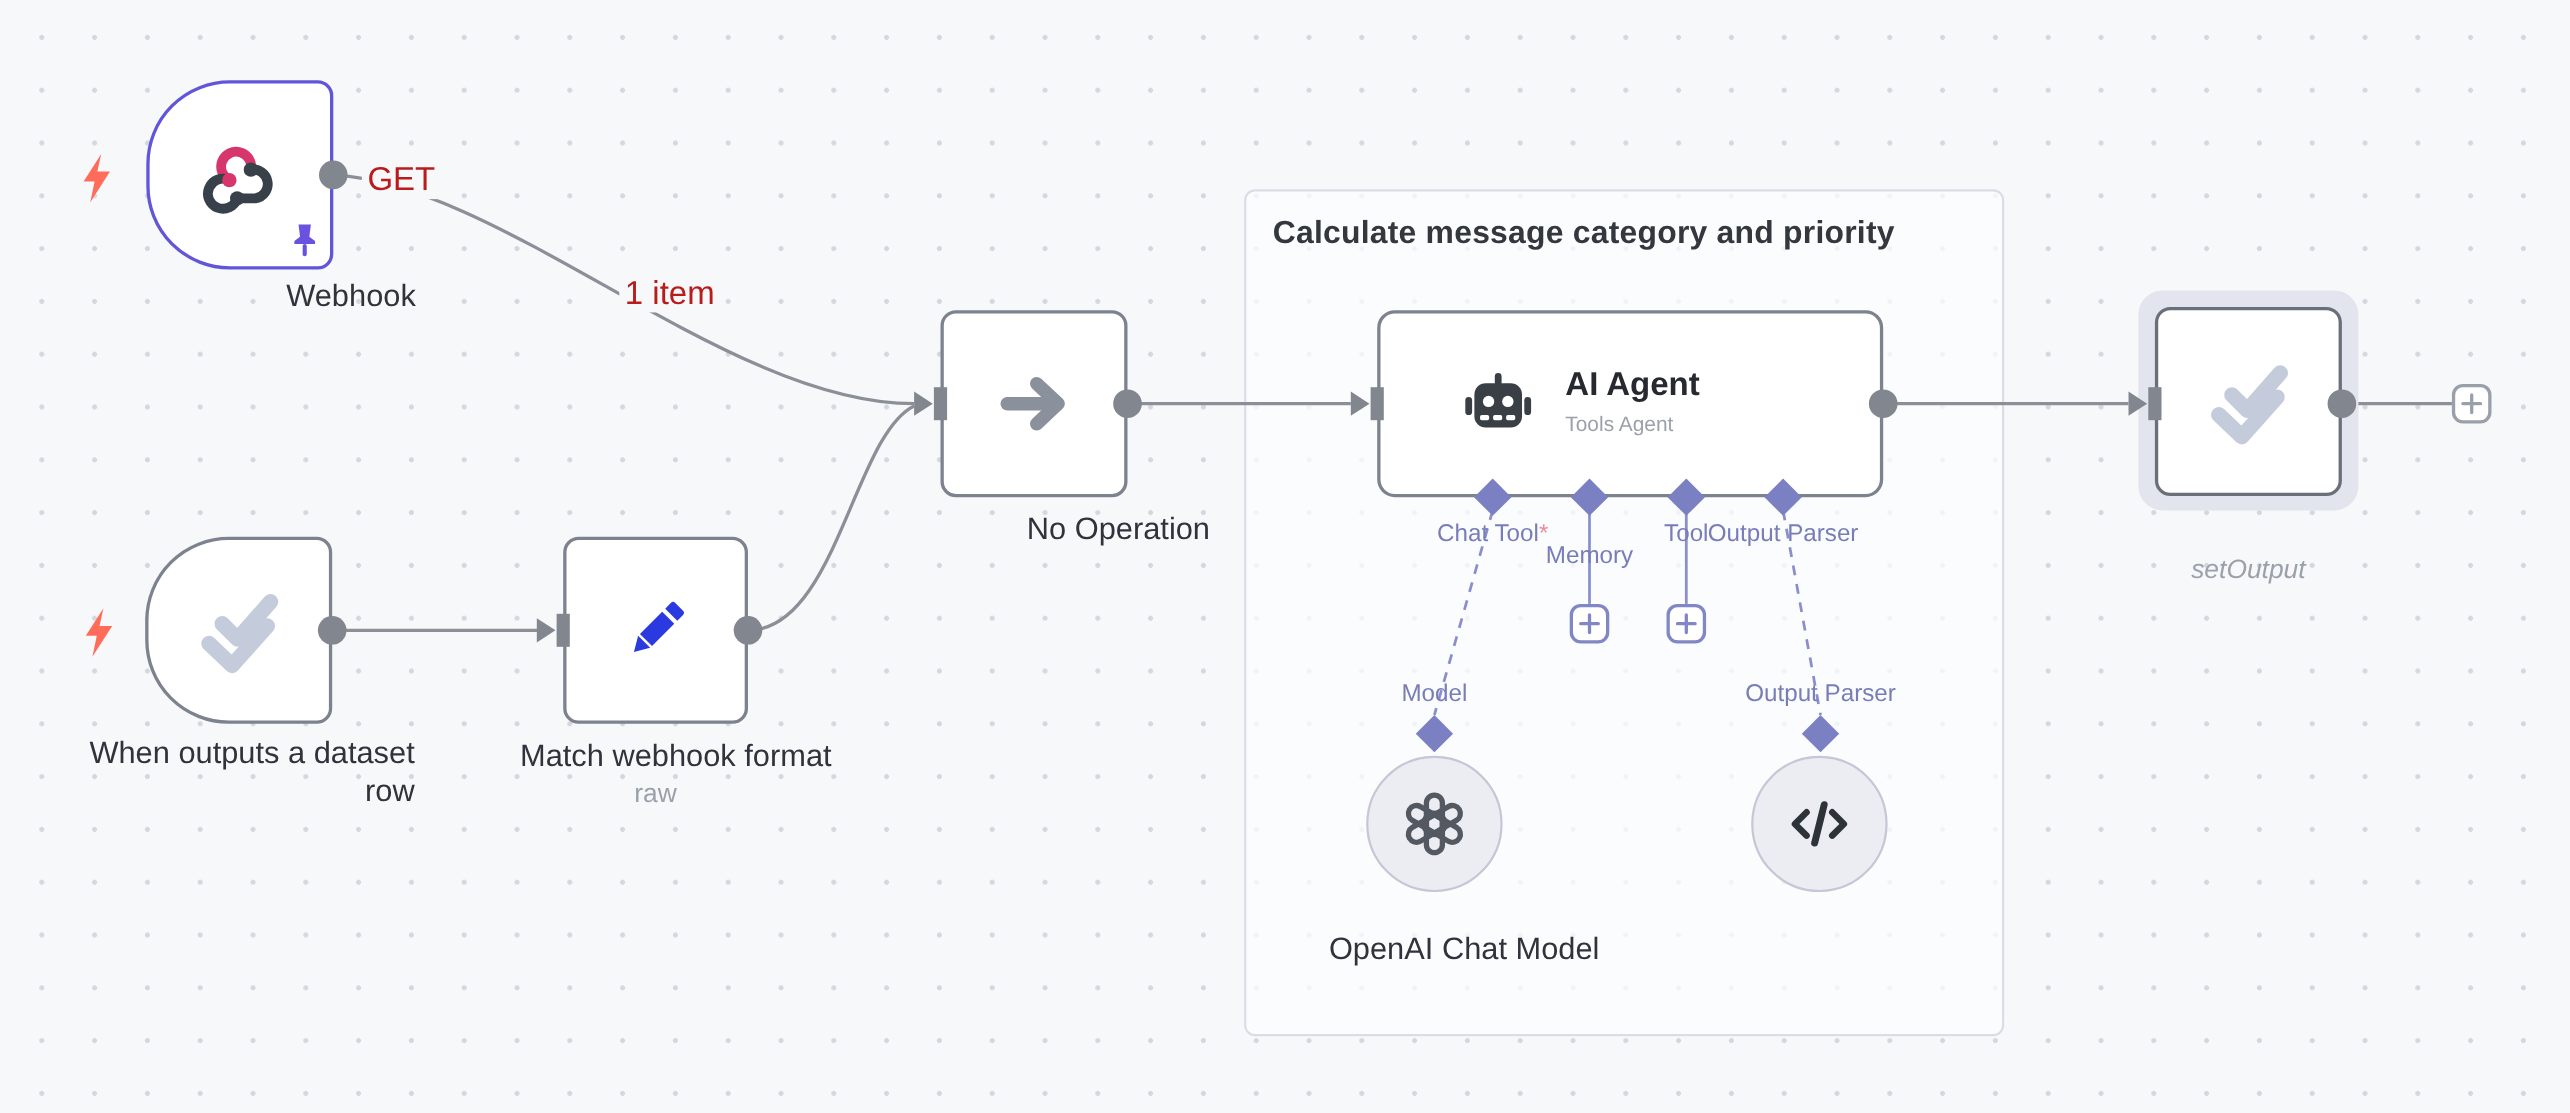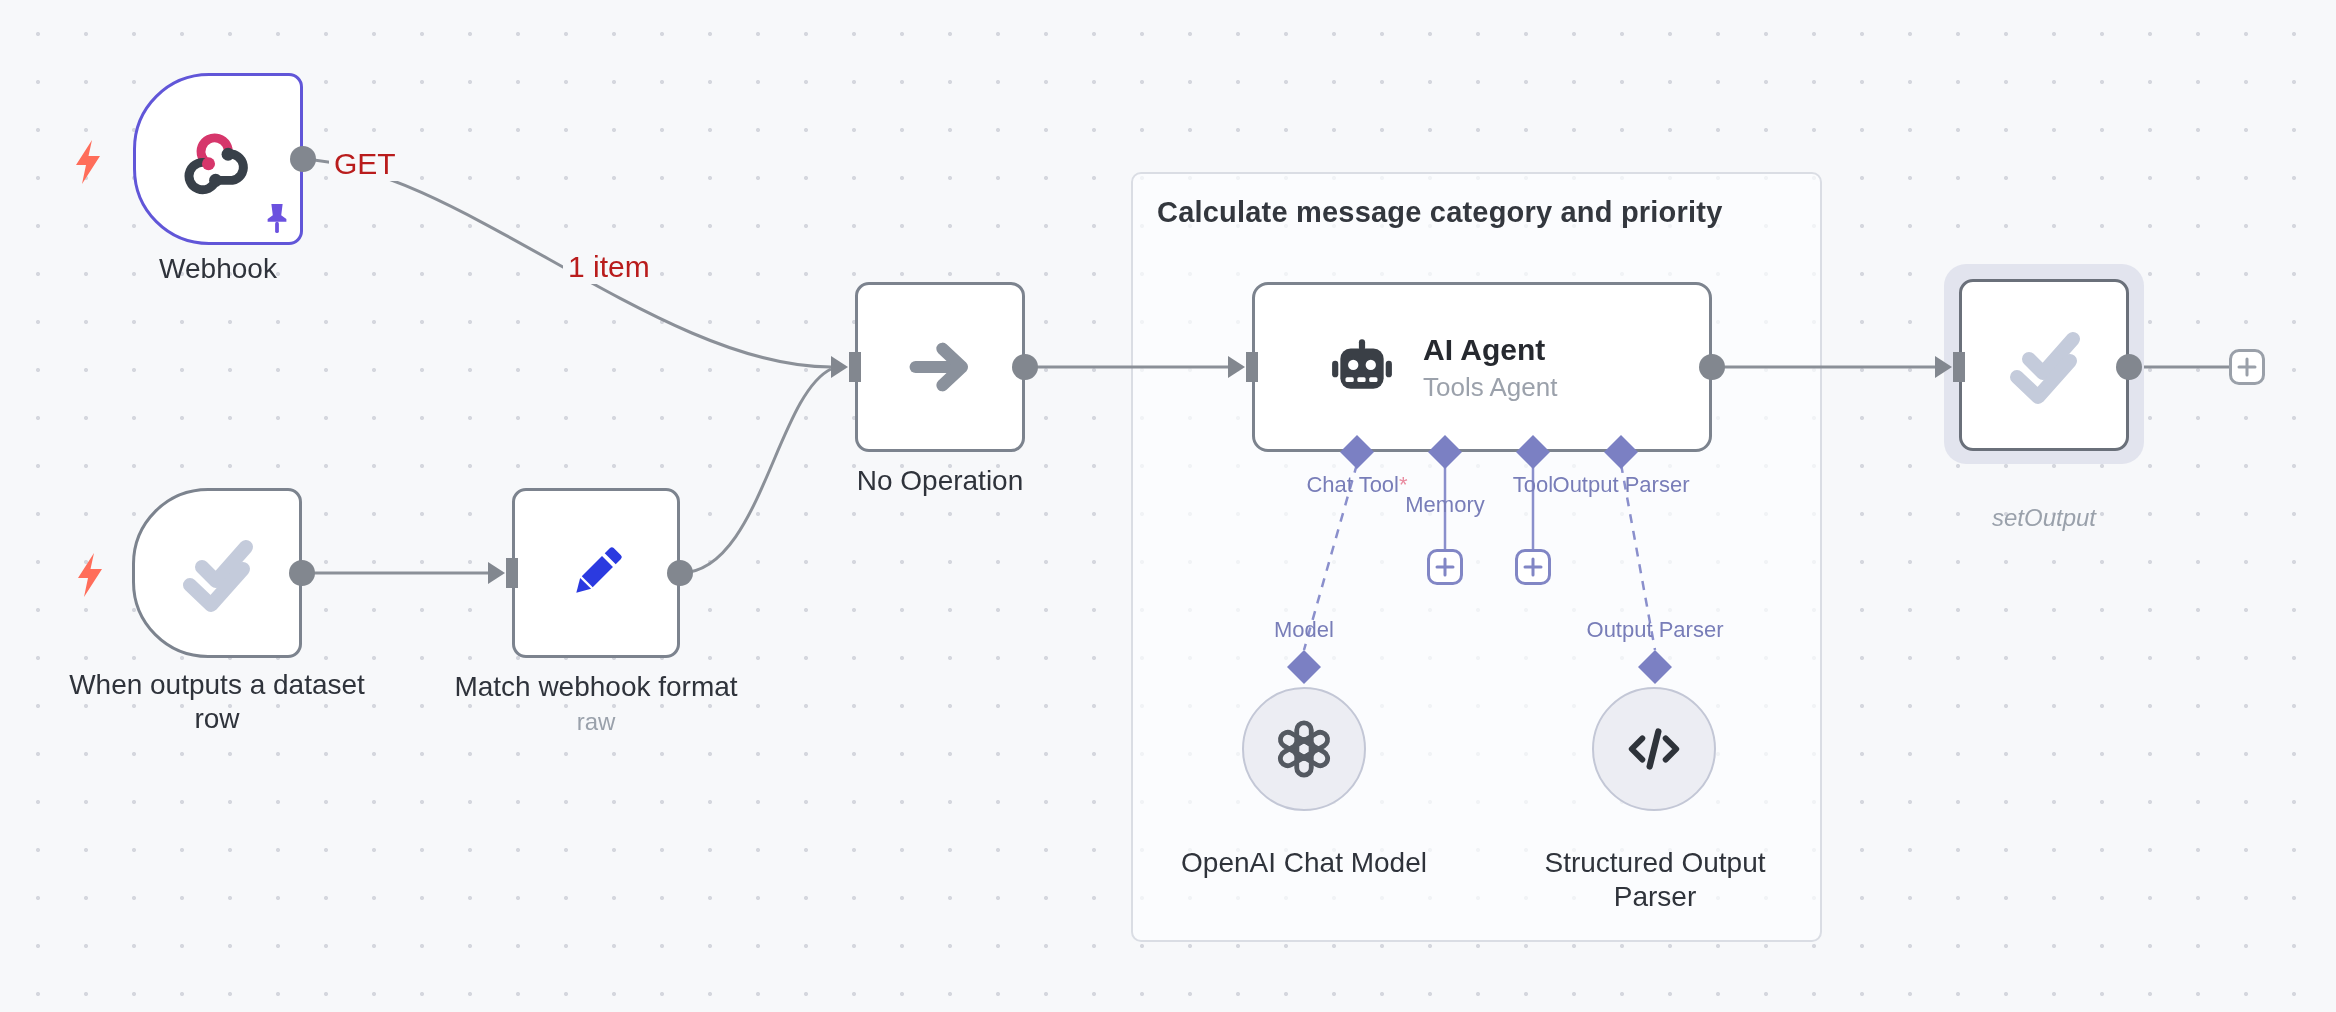--- a/index.html
+++ b/index.html
@@ -30,34 +30,34 @@
   #ports{left:0;top:0;z-index:5;pointer-events:none;}
 
   
   .node{
     background:#ffffff;border:3px solid #7c838e;box-sizing:border-box;z-index:3;
     display:flex;align-items:center;justify-content:center;
   }
   .trigger{border-radius:76px 14px 14px 76px;}
   .square{border-radius:14px;}
   .node-label{
-    z-index:4;text-align:center;font-size:28px;font-weight:500;color:#2f333b;line-height:34px;
+    z-index:4;text-align:right;font-size:28px;font-weight:500;color:#2f333b;line-height:34px;
   }
   .node-sub{
     z-index:4;text-align:center;font-size:24px;color:#9aa1ab;font-weight:400;
   }
   .edge-label{
     z-index:6;font-size:30px;color:#b91c1c;background:#f7f8fa;padding:0 5px;white-space:nowrap;margin-left:11px;
   }
 
   
   .agent-node{left:1252px;top:282px;width:460px;height:170px;border-radius:16px;
     justify-content:flex-start;padding-left:74px;gap:28px;}
   .agent-title{font-size:30px;font-weight:600;color:#26292f;line-height:36px;}
-  .agent-sub{font-size:26px;color:#9ba1ab;line-height:32px;margin-top:3px;}
+  .agent-sub{font-size:19px;color:#9ba1ab;line-height:32px;margin-top:3px;}
   .conn-label{
     position:absolute;transform:translateX(-50%);white-space:nowrap;
     font-size:22px;color:#787db8;z-index:4;
   }
   .req-star{color:#e98ba0;}
 
   
   .sub-circle{
     width:124px;height:124px;border-radius:50%;
     background:#ecedf3;border:2.5px solid #c3c7d6;box-sizing:border-box;z-index:3;
@@ -250,21 +250,20 @@
 
   <div class="abs sub-circle" style="left:1592px;top:687px;">
     <svg width="62" height="62" viewBox="0 0 64 64">
       <g fill="none" stroke="#2e333a" stroke-linecap="round" stroke-linejoin="round">
         <path d="M20 21 L9 32 L20 43" stroke-width="6"></path>
         <path d="M44 21 L55 32 L44 43" stroke-width="6"></path>
         <path d="M36.5 14 L27.5 50" stroke-width="6.5"></path>
       </g>
     </svg>
   </div>
-  <div class="abs node-label" style="left:1535px;top:846px;width:240px;">Structured Output Parser</div>
 
   <div class="abs halo"></div>
   <div class="abs node square set-node">
     <svg width="96" height="96" viewBox="0 0 96 96">
       <g fill="none" stroke="#c4cbdb" stroke-width="14" stroke-linecap="round" stroke-linejoin="round">
         <path d="M33 42 L47 56 L77 22"></path>
         <path d="M21 60 L42 80 L74 44"></path>
       </g>
     </svg>
   </div>

